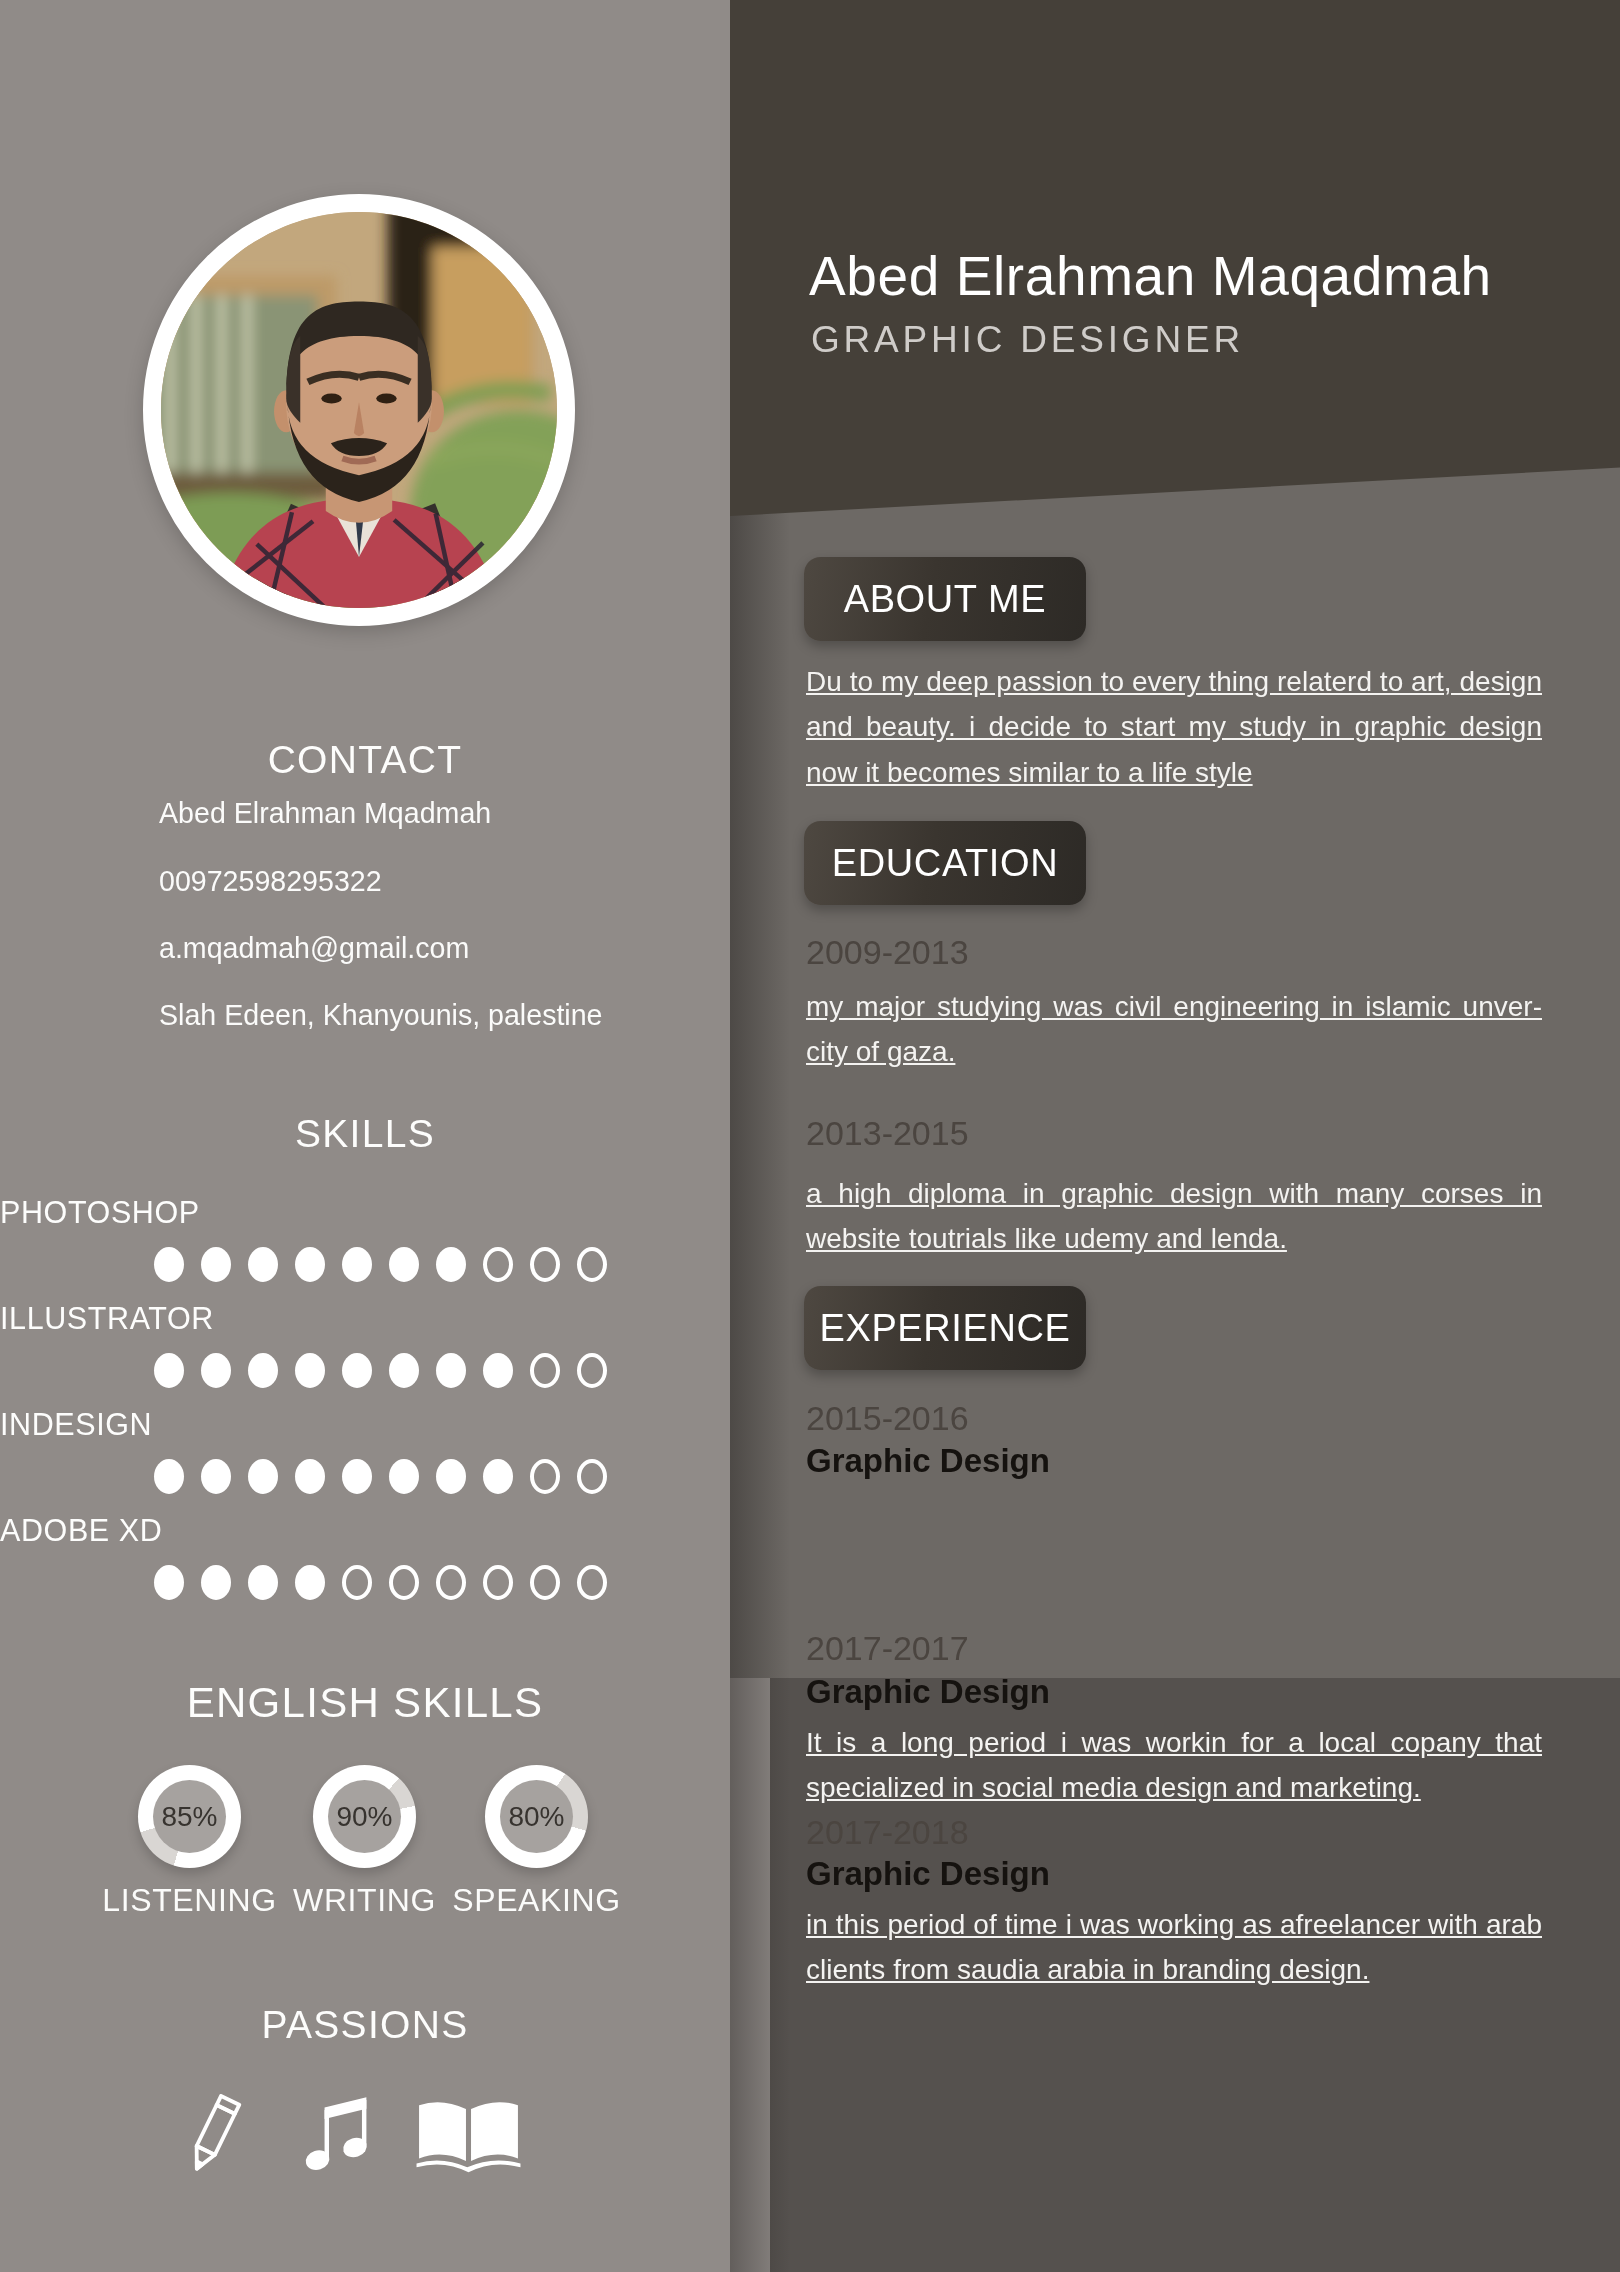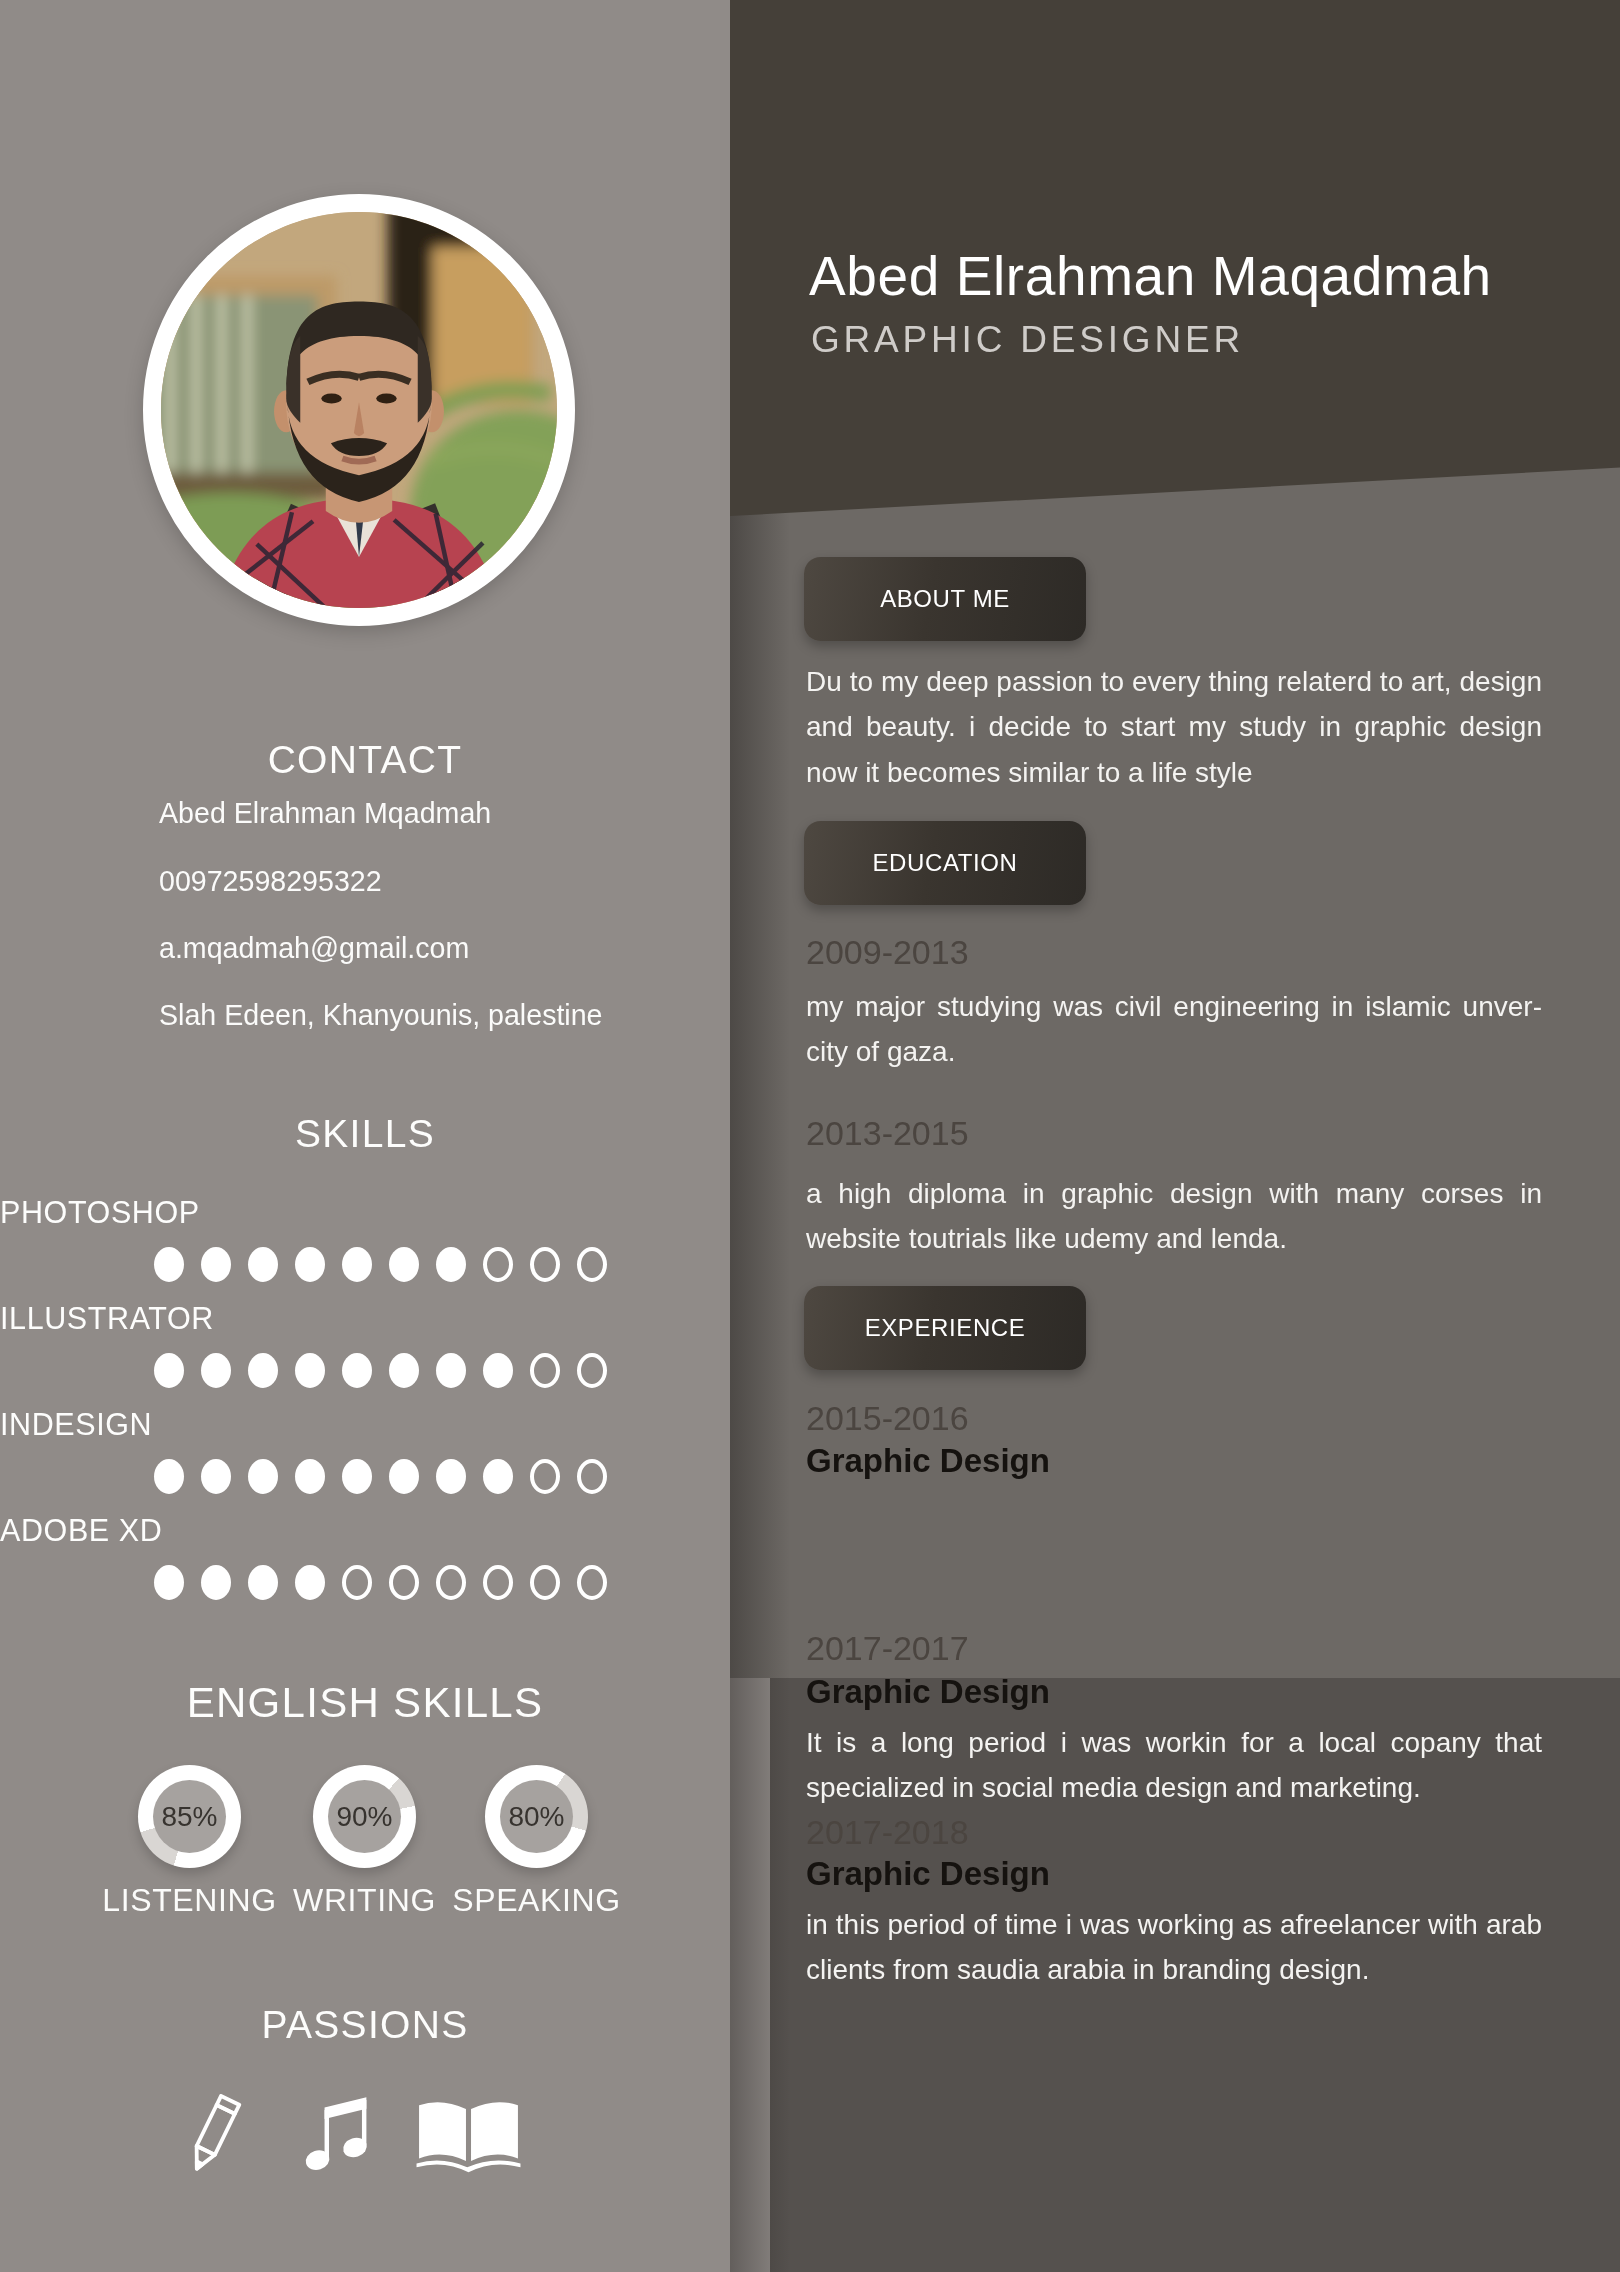--- a/index.html
+++ b/index.html
@@ -32,25 +32,25 @@
   #band-shadow{position:absolute;left:0;top:0;width:60px;height:2273px;
       background:linear-gradient(to right,rgba(25,22,20,.38),rgba(25,22,20,0));}
   #dark-band{position:absolute;left:0;top:0;width:891px;height:516px;background:#454039;
       clip-path:polygon(0 0,100% 0,100% 90.6%,0 100%);}
   #dark-band h1{position:absolute;left:79px;top:244px;margin:0;
       color:#ffffff;font-size:55px;font-weight:400;letter-spacing:0.6px;white-space:nowrap;}
   #dark-band .subtitle{position:absolute;left:81px;top:319px;
       color:#cfccc9;font-size:37px;letter-spacing:3.8px;white-space:nowrap;}
   .section-btn{position:absolute;left:74px;width:282px;height:84px;border-radius:16.5px;
       background:linear-gradient(100deg,#4e4841 0%,#3a352f 45%,#2d2a26 100%);
-      color:#ffffff;font-size:24px;letter-spacing:0.6px;
+      color:#ffffff;font-size:38px;letter-spacing:0.6px;
       display:flex;align-items:center;justify-content:center;
       box-shadow:0 5.1px 11.4px rgba(0,0,0,.25);}
   .body{position:absolute;left:76px;width:736px;margin:0;
-      color:#f4f3f1;font-size:28px;line-height:1.62;text-align:justify;}
+      color:#f4f3f1;font-size:28px;line-height:1.62;text-align:justify;text-decoration:underline;}
   .years{position:absolute;left:76px;color:#4b4540;font-size:34px;}
   .role{position:absolute;left:76px;color:#15120f;font-size:33px;font-weight:bold;}
 </style>
 </head>
 <body>
 
 <div id="page">
 
   <aside id="sidebar">
 

